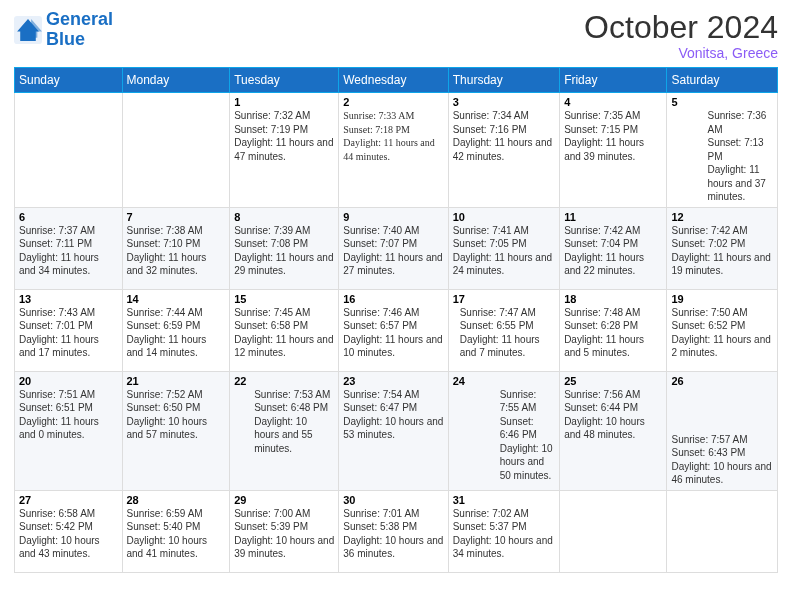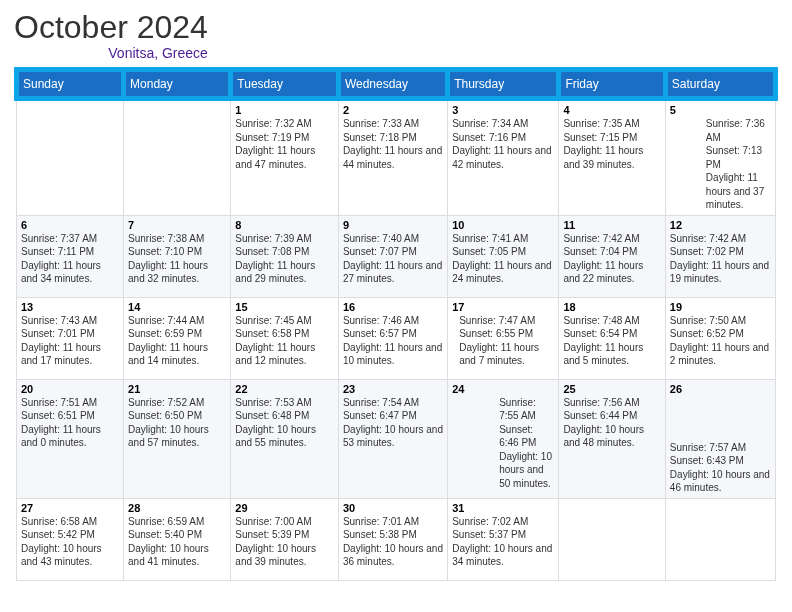--- a/index.html
+++ b/index.html
@@ -44,36 +44,36 @@
       text-align: right;
     }
     .month-title {
       font-size: 32px;
       font-weight: 300;
       color: #333;
       line-height: 1.1;
     }
     .location {
       font-size: 14px;
-      color: #4c1d95;
+      color: #8b5cf6;
       text-align: right;
     }
     .calendar {
       width: 100%;
       border-collapse: collapse;
       font-size: 10.5px;
     }
     .calendar th {
       background: #1a6fc4;
       color: #fff;
       padding: 5px 4px;
       text-align: left;
       font-size: 12px;
       font-weight: normal;
-      border: 5px solid #0ea5e9;
+      border: 1px solid #0ea5e9;
     }
     .calendar td {
       vertical-align: top;
       border: 1px solid #ddd;
       padding: 3px 4px;
       width: 113px;
       min-height: 78px;
     }
     .calendar tr:nth-child(even) td {
       background: #f5f7fa;
@@ -97,20 +97,31 @@
     }
     .week-row td {
       height: 82px;
     }
   </style>
 </head>
 <body>
 
 <div class="page">
   <div class="header">
+    <div class="logo">
+      <svg class="logo-icon" viewBox="0 0 36 36">
+        <rect x="0" y="0" width="36" height="36" rx="4" fill="#e8f0fa"></rect>
+        <polygon points="18,4 32,20 28,20 28,32 8,32 8,20 4,20" fill="#1a6fc4"></polygon>
+        <polygon points="22,4 36,20 30,20 30,28 22,28 22,4" fill="#1a6fc4" opacity="0.5"></polygon>
+      </svg>
+      <div class="logo-text">
+        <span>General</span><br>
+        <span style="color:#1a6fc4">Blue</span>
+      </div>
+    </div>
     <div class="title-block">
       <div class="month-title">October 2024</div>
       <div class="location">Vonitsa, Greece</div>
     </div>
   </div>
 
   <table class="calendar">
     <thead>
       <tr>
         <th>Sunday</th>
@@ -127,21 +138,21 @@
           <td class="empty-cell"></td>
           <td class="empty-cell"></td>
           <td>
             <span class="day-num">1</span>
             <div class="day-info" style="white-space: pre-line;">Sunrise: 7:32 AM
 Sunset: 7:19 PM
 Daylight: 11 hours and 47 minutes.</div>
           </td>
           <td>
             <span class="day-num">2</span>
-            <div class="day-info" style="white-space: pre-line;">Sunrise: 7:33 AM
+            <div class="day-info" style="white-space: pre-line; font-family: Liberation Serif, serif;">Sunrise: 7:33 AM
 Sunset: 7:18 PM
 Daylight: 11 hours and 44 minutes.</div>
           </td>
           <td>
             <span class="day-num">3</span>
             <div class="day-info" style="white-space: pre-line;">Sunrise: 7:34 AM
 Sunset: 7:16 PM
 Daylight: 11 hours and 42 minutes.</div>
           </td>
           <td>
@@ -228,21 +239,21 @@
           </td>
           <td>
             <span class="day-num">17</span>
             <div class="day-info" style="white-space: pre-line; margin-left: 7px;">Sunrise: 7:47 AM
 Sunset: 6:55 PM
 Daylight: 11 hours and 7 minutes.</div>
           </td>
           <td>
             <span class="day-num">18</span>
             <div class="day-info" style="white-space: pre-line;">Sunrise: 7:48 AM
-Sunset: 6:54 PM
+Sunset: 6:28 PM
 Daylight: 11 hours and 5 minutes.</div>
           </td>
           <td>
             <span class="day-num">19</span>
             <div class="day-info" style="white-space: pre-line;">Sunrise: 7:50 AM
 Sunset: 6:52 PM
 Daylight: 11 hours and 2 minutes.</div>
           </td>
         </tr>
         <tr class="week-row">
@@ -253,21 +264,21 @@
 Daylight: 11 hours and 0 minutes.</div>
           </td>
           <td>
             <span class="day-num">21</span>
             <div class="day-info" style="white-space: pre-line;">Sunrise: 7:52 AM
 Sunset: 6:50 PM
 Daylight: 10 hours and 57 minutes.</div>
           </td>
           <td>
             <span class="day-num">22</span>
-            <div class="day-info" style="white-space: pre-line;">Sunrise: 7:53 AM
+            <div class="day-info" style="white-space: pre-line; margin-left: 20px;">Sunrise: 7:53 AM
 Sunset: 6:48 PM
 Daylight: 10 hours and 55 minutes.</div>
           </td>
           <td>
             <span class="day-num">23</span>
             <div class="day-info" style="white-space: pre-line;">Sunrise: 7:54 AM
 Sunset: 6:47 PM
 Daylight: 10 hours and 53 minutes.</div>
           </td>
           <td>

